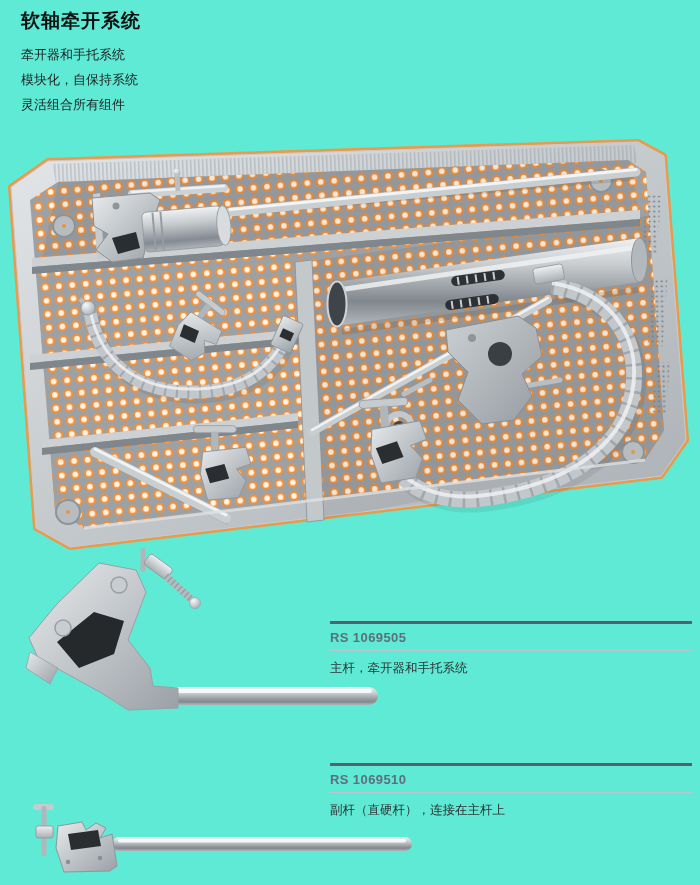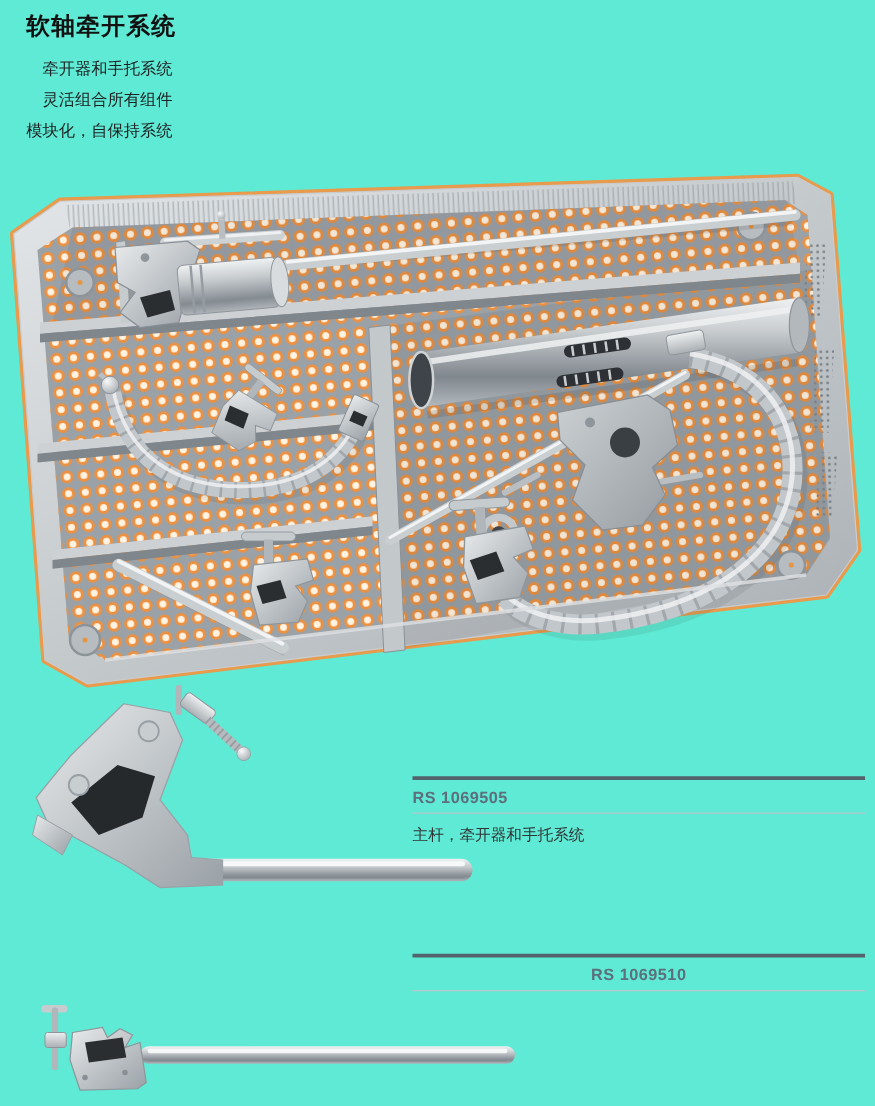--- a/index.html
+++ b/index.html
@@ -1,40 +1,40 @@
 <!DOCTYPE html>
 <html><head>
 <meta charset="utf-8">
 <style>
   html,body{margin:0;padding:0;background:#ffffff;}
   .page{position:relative;width:700px;height:885px;background:#5eead4;overflow:hidden;
         font-family:"Liberation Sans","DejaVu Sans",sans-serif;color:#2b2e30;}
   .title{position:absolute;left:21px;top:8px;font-size:19px;font-weight:bold;color:#111;letter-spacing:1px;}
-  .subtitles{position:absolute;left:21px;top:42px;font-size:13px;color:#1d1f21;line-height:25px;text-align:right;}
+  .subtitles{position:absolute;left:21px;top:42px;font-size:13px;color:#1d1f21;line-height:25px;}
   .tray-photo{position:absolute;left:0;top:130px;width:700px;height:435px;}
   .prod-photo-1{position:absolute;left:10px;top:545px;width:400px;height:195px;}
   .prod-photo-2{position:absolute;left:10px;top:790px;width:420px;height:90px;}
   .prod-text{position:absolute;left:330px;width:362px;}
-  .pt-1{top:581px;margin-top:40px;} .pt-2{top:763px;text-align:center;}
+  .pt-1{top:581px;margin-top:40px;} .pt-2{top:763px;}
   .rule-dark{height:0;border-top:3px solid #53636e;}
   .prod-code{margin-top:6px;font-size:13px;font-weight:bold;color:#5d6f7d;letter-spacing:.4px;}
   .rule-light{margin-top:5px;height:0;border-top:1px solid #bbc5cd;}
   .prod-desc{margin-top:9px;font-size:12.5px;color:#303234;}
 </style>
 </head>
 <body>
 
 <div class="page">
 
   <div class="title">软轴牵开系统</div>
 
   <div class="subtitles">
     <div>牵开器和手托系统</div>
+    <div>模块化，自保持系统</div>
     <div>灵活组合所有组件</div>
-    <div>模块化，自保持系统</div>
   </div>
 
   <svg class="tray-photo" viewBox="0 130 700 435" xmlns="http://www.w3.org/2000/svg">
     <defs>
       <linearGradient id="trayG" x1="0" y1="0" x2="1" y2="1">
         <stop offset="0" stop-color="#e3e6e8"></stop>
           <stop offset=".5" stop-color="#c4c9cc"></stop>
           <stop offset="1" stop-color="#a9afb4"></stop>
       </linearGradient>
       <linearGradient id="clampG" x1="0" y1="0" x2="1" y2="1">
@@ -236,15 +236,16 @@
     <div class="rule-dark"></div>
     <div class="prod-code">RS 1069505</div>
     <div class="rule-light"></div>
     <div class="prod-desc">主杆，牵开器和手托系统</div>
   </div>
 
   <div class="prod-text pt-2">
     <div class="rule-dark"></div>
     <div class="prod-code">RS 1069510</div>
     <div class="rule-light"></div>
+    <div class="prod-desc">副杆（直硬杆），连接在主杆上</div>
   </div>
 
 </div>
 
 </body></html>

